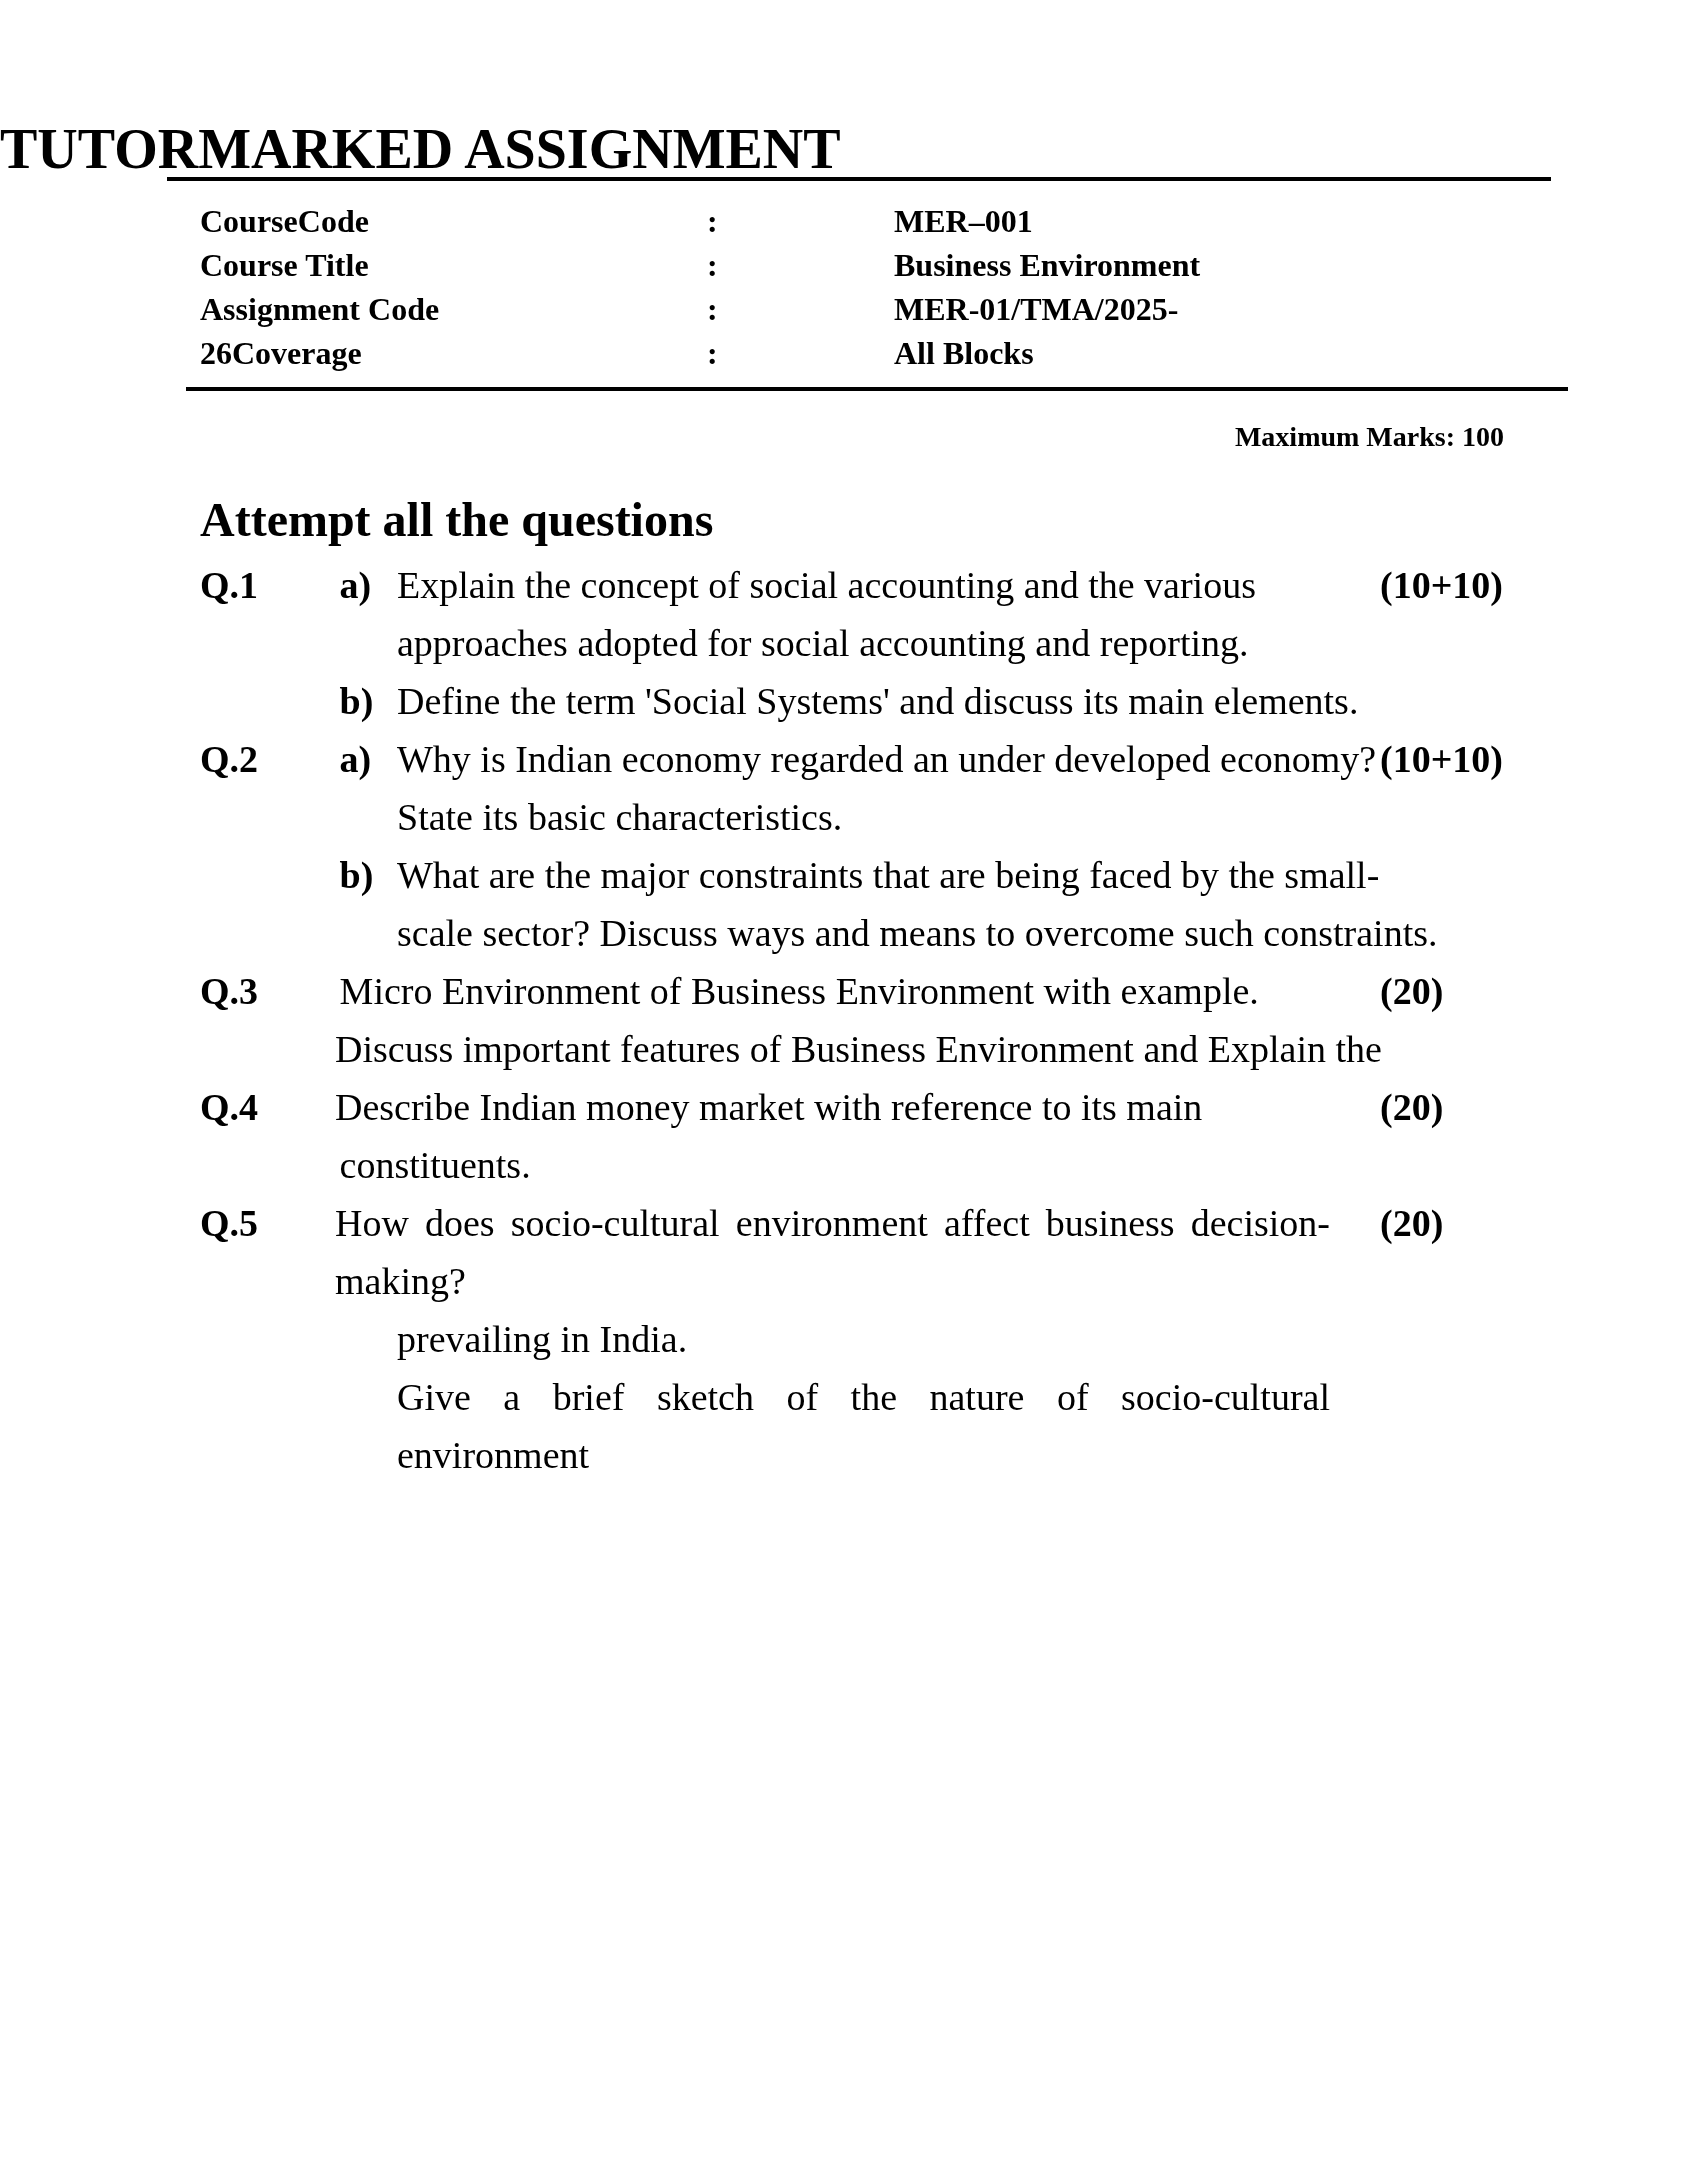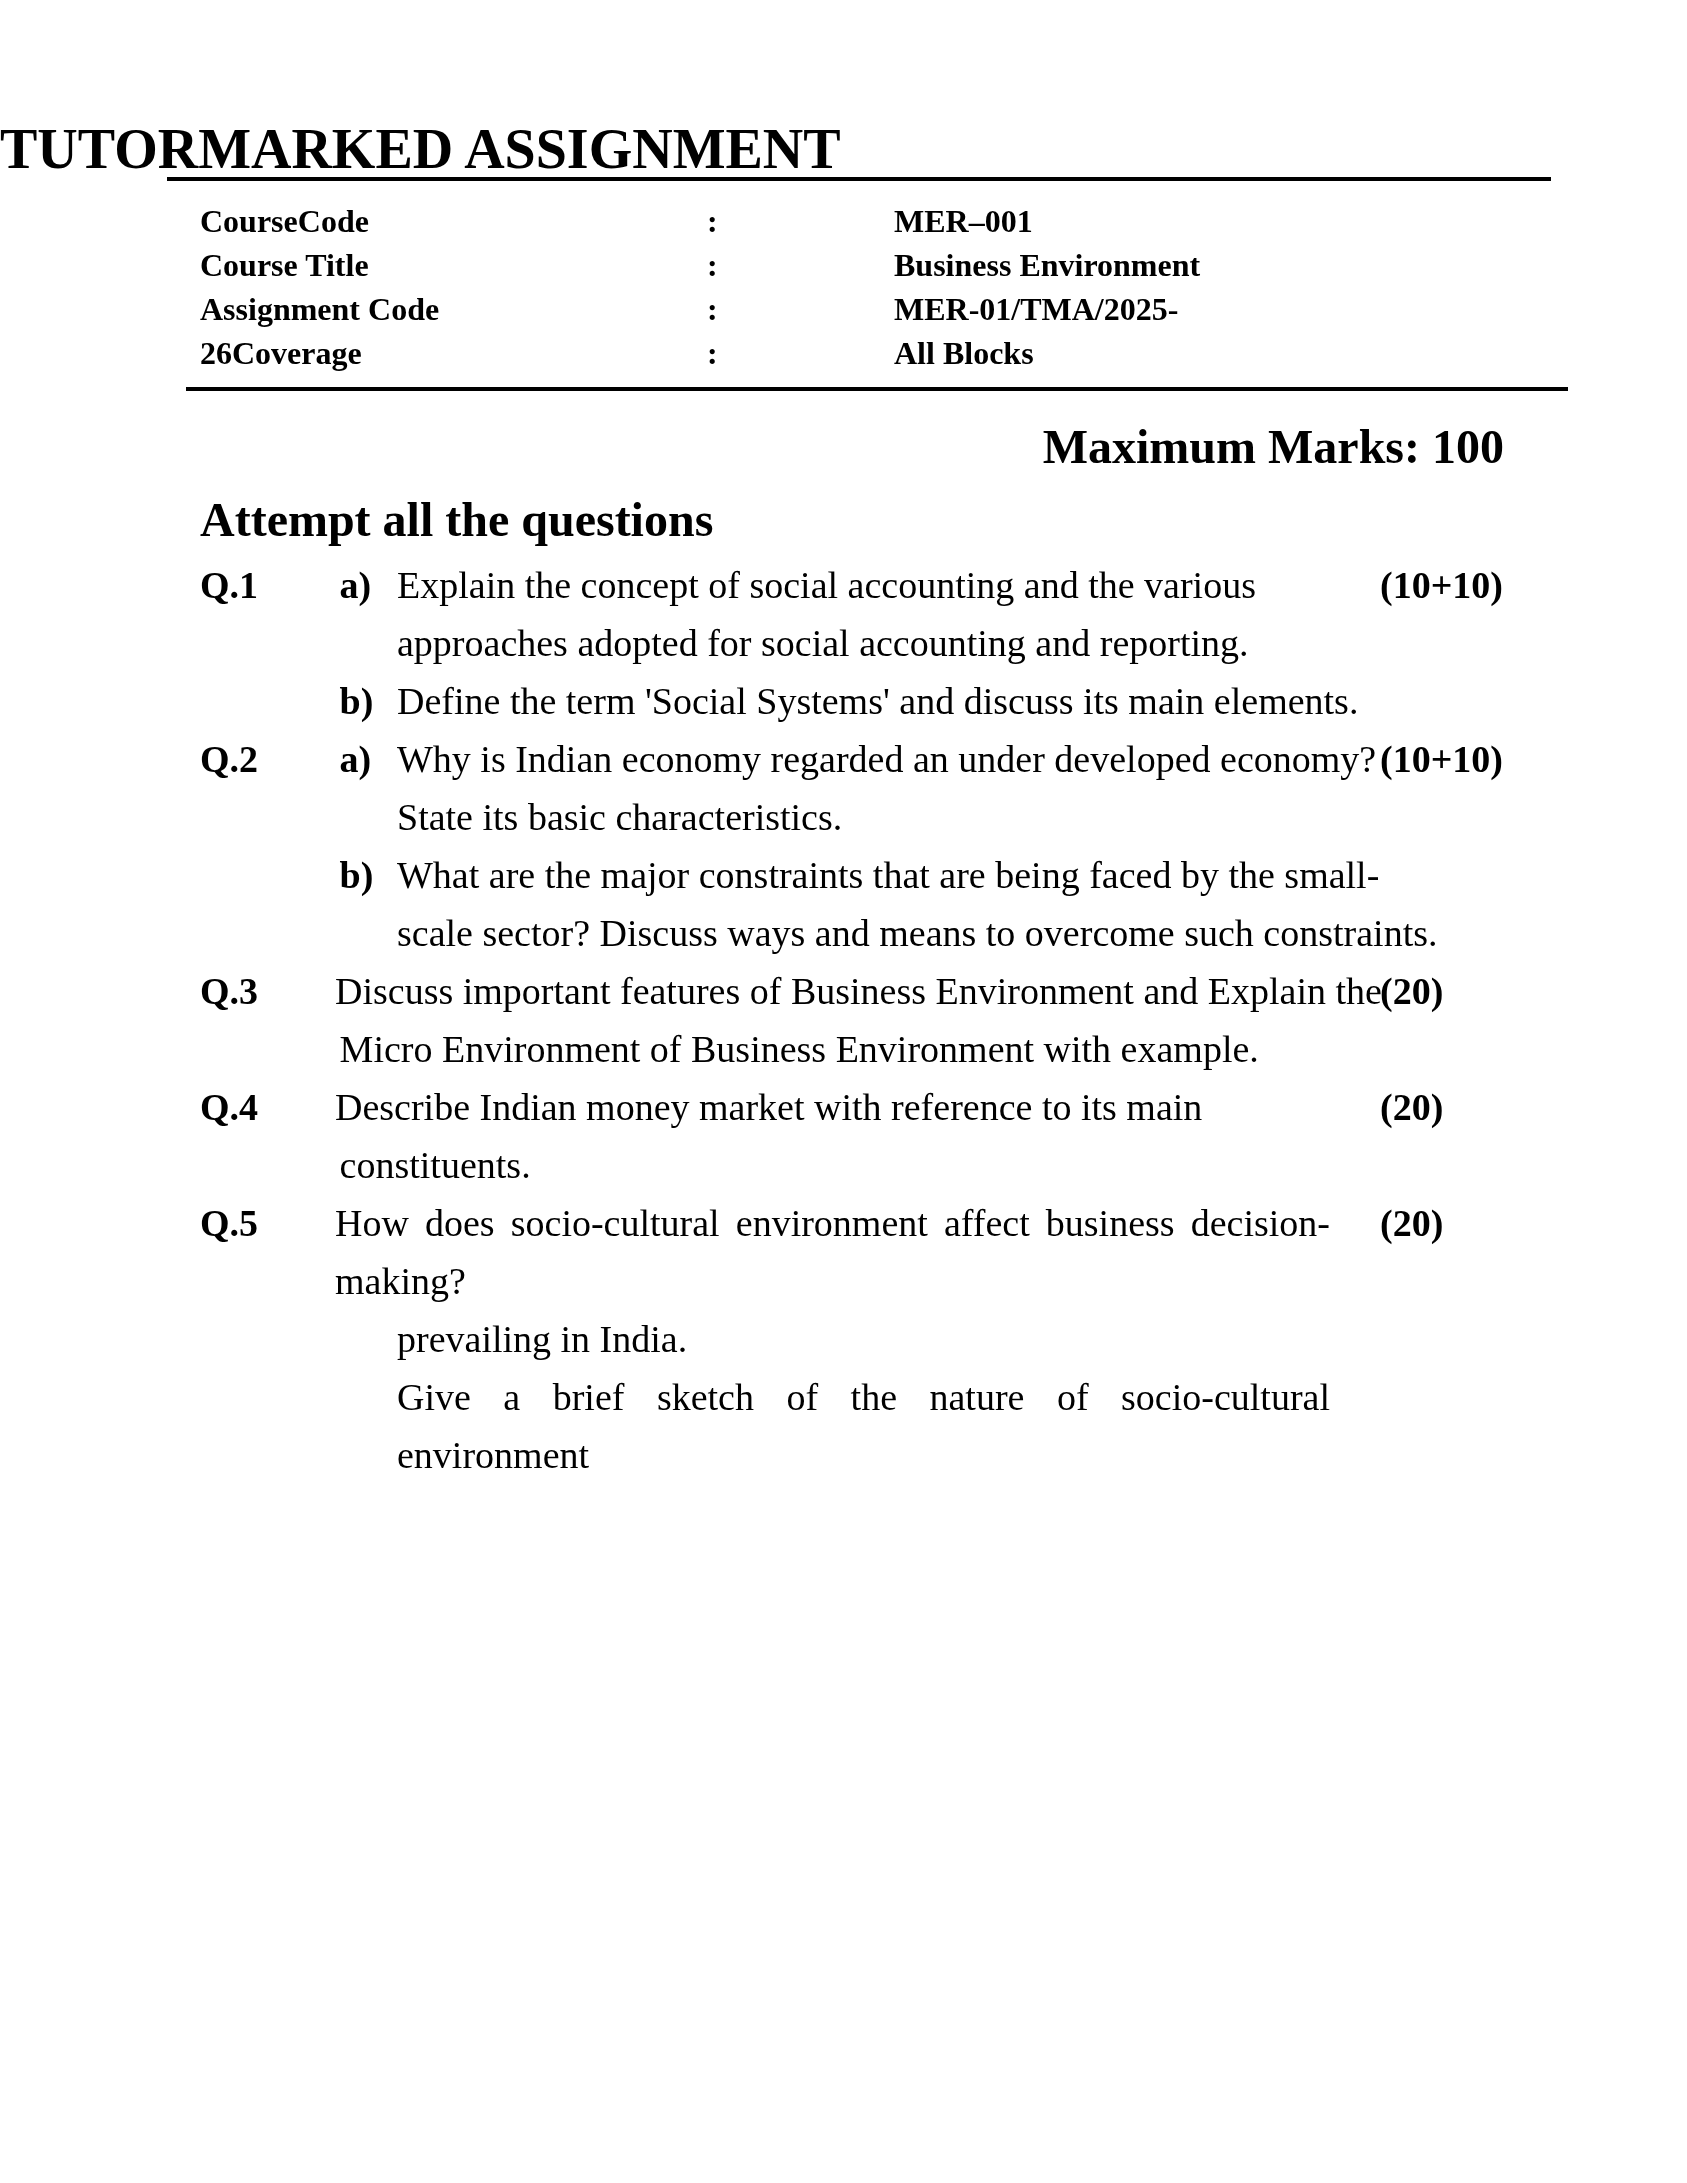--- a/index.html
+++ b/index.html
@@ -51,21 +51,21 @@
     white-space: nowrap;
   }
   .header-row .label { position: absolute; left: 200px;  }
   .header-row .colon { position: absolute; left: 707px; }
   .header-row .value { position: absolute; left: 894px; }
 
   .max-marks {
     position: absolute;
     top: 423px;
     right: 183px;
-    font-size: 48px;
+    font-size: 28px;
     font-weight: 700;
     line-height: 1;
     white-space: nowrap;
   }
   .instruction {
     position: absolute;
     top: 496px;
     left: 200px;
     font-size: 48px;
     font-weight: 700;
@@ -196,22 +196,22 @@
           <div class="qline">What are the major constraints that are being faced by the small-</div>
           <div class="qline">scale sector? Discuss ways and means to overcome such constraints.</div>
         </div>
       </div>
     </div>
 
     <div class="question">
       <div class="qnum">Q.3</div>
       <div class="qmarks">(20)</div>
       <div class="qcontent">
+        <div class="qline cont">Micro Environment of Business Environment with example.</div>
         <div class="qline">Discuss important features of Business Environment and Explain the</div>
-        <div class="qline cont">Micro Environment of Business Environment with example.</div>
       </div>
     </div>
 
     <div class="question">
       <div class="qnum">Q.4</div>
       <div class="qmarks">(20)</div>
       <div class="qcontent">
         <div class="qline">Describe Indian money market with reference to its main</div>
         <div class="qline cont">constituents.</div>
       </div>

